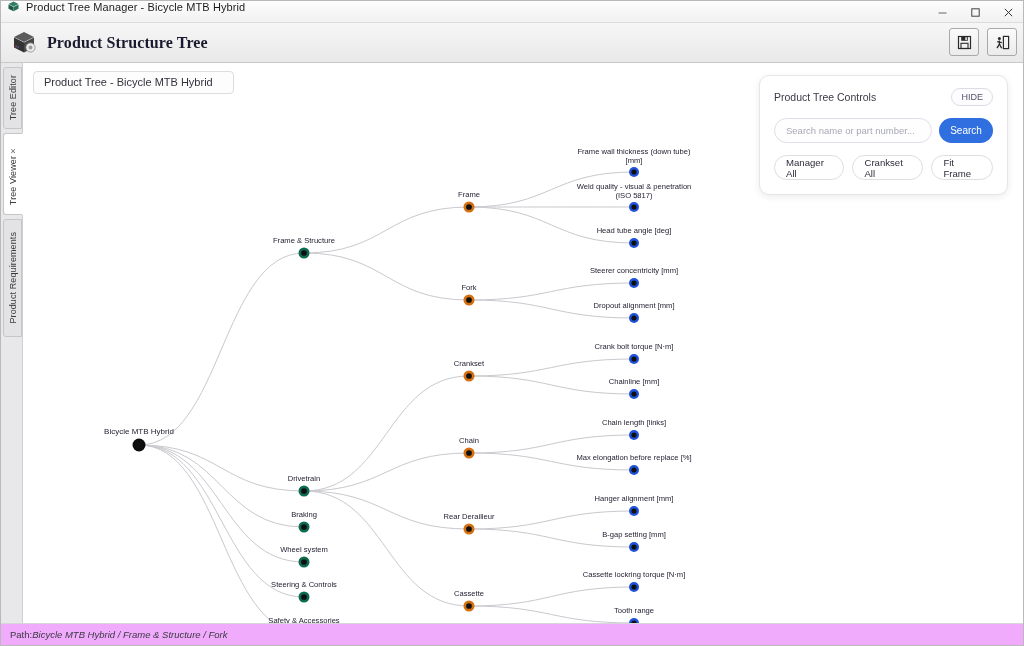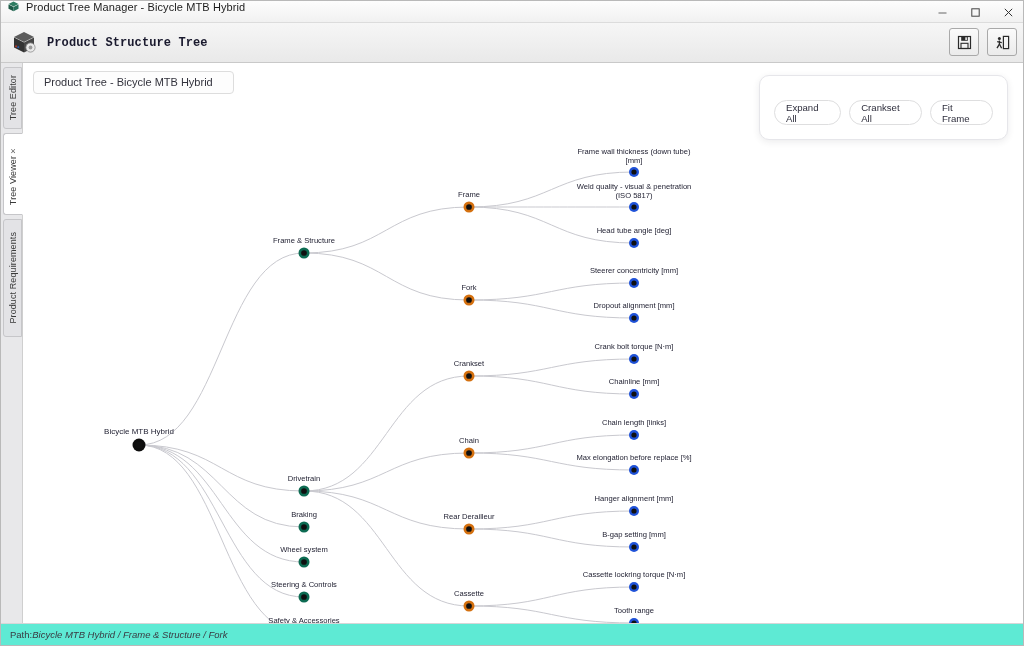--- a/index.html
+++ b/index.html
@@ -38,22 +38,22 @@
   
   #header {
     position: absolute; left: 0; top: 22px; width: 1024px; height: 40px;
     background: linear-gradient(#f6f6f6, #e9e9e9);
     border-bottom: 1px solid #c9c9c9;
     display: flex; align-items: center;
   }
   #header .brand-icon { margin-left: 8px; width: 30px; height: 30px; display:flex; align-items:center; justify-content:center;}
   #header .app-title {
     margin-left: 8px;
-    font-size: 12px; font-weight: bold; color: #1a1a2e;
-    font-family: Liberation Mono, monospace;
+    font-size: 16px; font-weight: bold; color: #1a1a2e;
+    font-family: Liberation Serif, serif;
     letter-spacing: .1px;
   }
   .header-actions { position:absolute; right: 8px; top: 5px; display:flex; gap: 8px; }
   .hdr-btn {
     width: 30px; height: 28px;
     background: linear-gradient(#fbfbfb, #ebebeb);
     border: 1px solid #a9a9a9; border-radius: 3px;
     display:flex; align-items:center; justify-content:center;
   }
 
@@ -155,21 +155,21 @@
     background: #ffffff; color: #2e2e3c;
     font-size: 9.6px; height: 25px;
     display:flex; align-items:center; justify-content:center;
     padding: 0 11px;
     font-family: "Liberation Sans", sans-serif;
   }
 
   
   #statusbar {
     position: absolute; left: 0; bottom: 0; width: 1024px; height: 22px;
-    background: #5eead4;
+    background: #f0abfc;
     border-top: 1px solid #d6d6d8;
     display: flex; align-items: center;
   }
   #statusbar .sb-key { font-size: 9.5px; color: #3a3a42; margin-left: 9px; }
   #statusbar .sb-val { font-size: 9.5px; color: #3a3a42; font-style: italic; margin-left: 0; }
 </style>
 </head>
 <body>
 
 <div id="app">
@@ -413,22 +413,30 @@
             <text x="611" y="550" class="nlabel">Tooth range</text>
           </g>
         </g>
       </svg>
 
     <div id="tree-tab-label">
       <span>Product Tree - Bicycle MTB Hybrid</span>
     </div>
 
     <div id="controls">
+      <div class="ctl-head">
+        <span class="ctl-title">Product Tree Controls</span>
+        <span class="hide-btn">HIDE</span>
+      </div>
+      <div class="ctl-searchrow">
+        <input class="search-input" type="text" placeholder="Search name or part number..." style="">
+        <span class="search-btn">Search</span>
+      </div>
       <div class="ctl-btnrow">
-        <span class="ctl-btn">Expand All</span>
+        <span class="ctl-btn">Manager All</span>
         <span class="ctl-btn">Crankset All</span>
         <span class="ctl-btn">Fit Frame</span>
       </div>
     </div>
   </div>
 
   <div id="statusbar">
     <span class="sb-key">Path:</span>
     <span class="sb-val">Bicycle MTB Hybrid / Frame &amp; Structure / Fork</span>
   </div>

